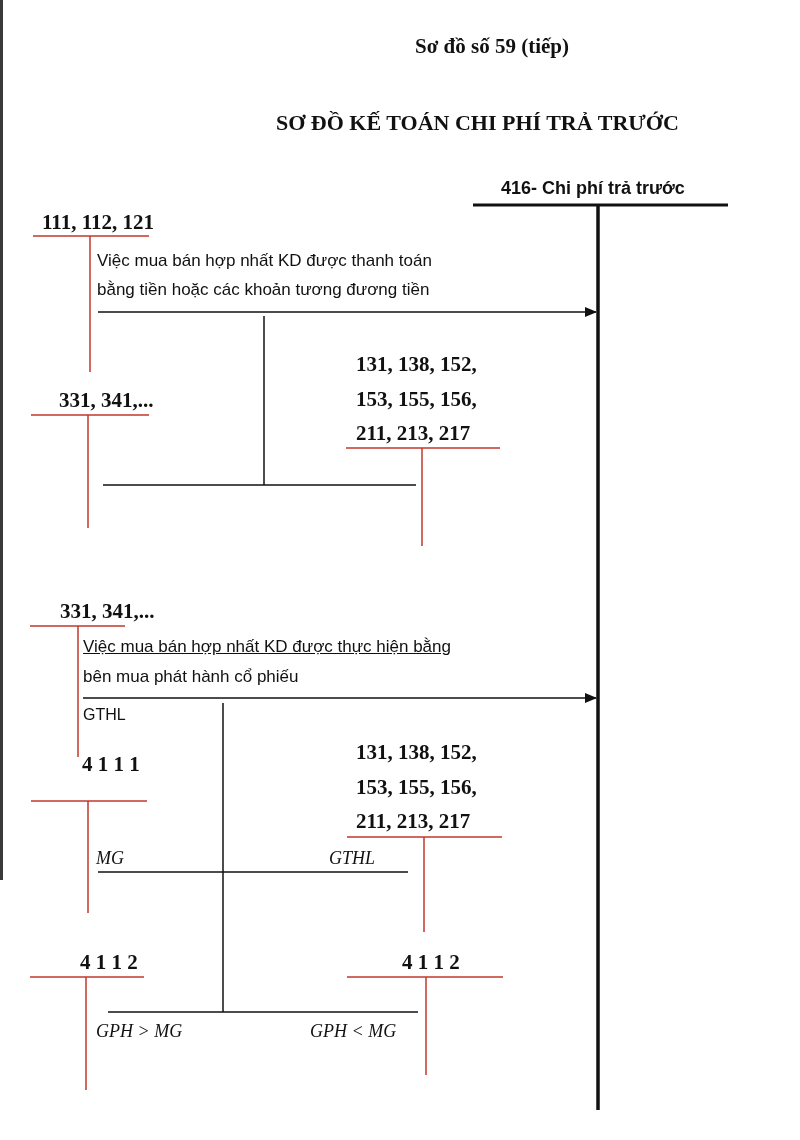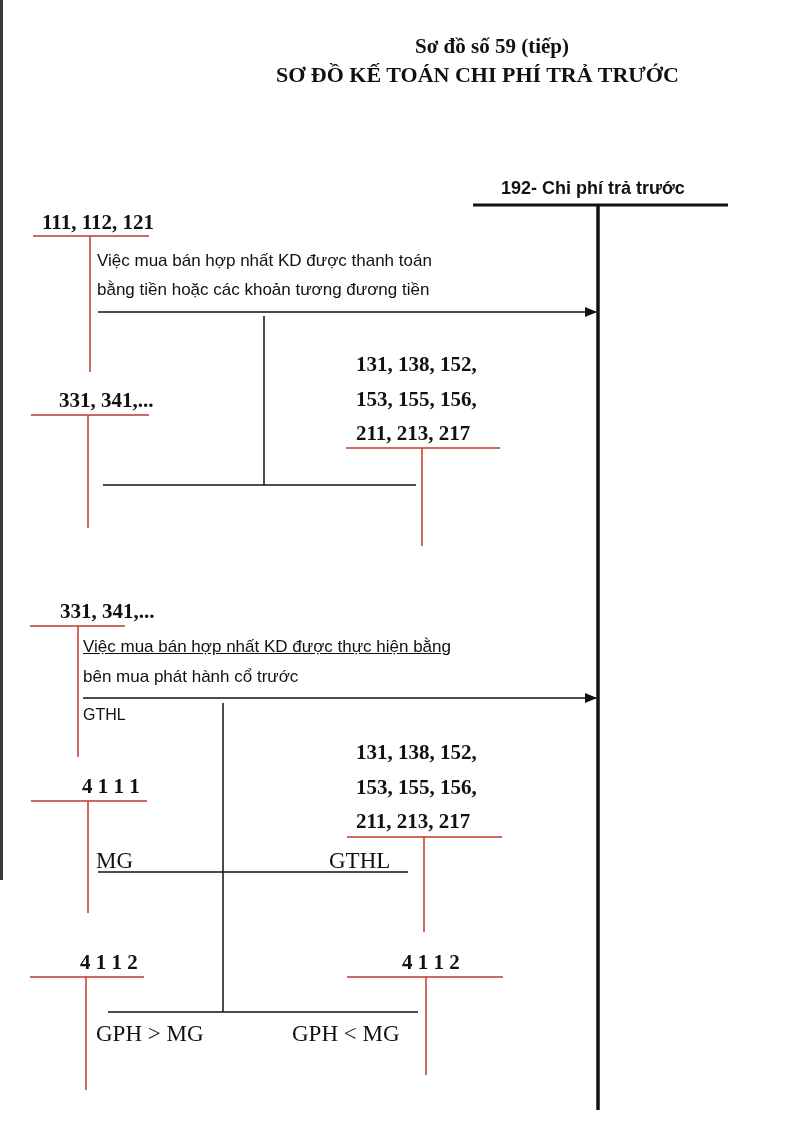--- a/index.html
+++ b/index.html
@@ -3,25 +3,25 @@
   <meta charset="utf-8">
   <style>
     html, body { margin: 0; padding: 0; }
     body { width: 800px; height: 1140px; background: #ffffff; position: relative; overflow: hidden; }
     .page { position: absolute; left: 0; top: 0; width: 800px; height: 880px; background: #fff; border-left: 3px solid #3a3a3a; box-sizing: border-box; }
     svg.lines { position: absolute; left: 0; top: 0; width: 800px; height: 1140px; }
     .t { position: absolute; white-space: nowrap; color: #111; }
     .serif { font-family: "Liberation Serif", "DejaVu Serif", serif; }
     .sans { font-family: "Liberation Sans", "DejaVu Sans", sans-serif; }
     .title1 { font-size: 21px; font-weight: bold; }
-    .title2 { font-size: 22px; font-weight: bold; }
+    .title2 { font-size: 22px; font-weight: bold; margin-top: 48px; }
     .acct { font-size: 21px; font-weight: bold; margin-left: 27px; }
     .acct-main { font-size: 18px; font-weight: bold; }
     .desc { font-size: 17px; line-height: 29px; }
-    .lbl { font-size: 23px; }
+    .lbl { font-size: 18px; font-style: italic; }
     .lbl-sans { font-size: 16px; }
   </style>
 </head>
 <body>
 
 <div class="page">
 
   <svg class="lines" viewBox="0 0 800 1140" xmlns="http://www.w3.org/2000/svg">
     <defs>
       <marker id="arrow" markerWidth="12" markerHeight="10" refX="11" refY="5" orient="auto" markerUnits="userSpaceOnUse">
@@ -75,38 +75,38 @@
       <line x1="344" y1="977" x2="500" y2="977" stroke="#c0392b" stroke-width="1.5"></line>
       <line x1="423" y1="977" x2="423" y2="1075" stroke="#c0392b" stroke-width="1.5"></line>
 
       <line x1="105" y1="1012" x2="415" y2="1012" stroke="#111" stroke-width="1.5"></line>
     </g>
   </svg>
 
   <div class="t serif title1" style="left:412px; top:34px;">Sơ đồ số 59 (tiếp)</div>
   <div class="t serif title2" style="left:273px; top:62px;">SƠ ĐỒ KẾ TOÁN CHI PHÍ TRẢ TRƯỚC</div>
 
-  <div class="t sans acct-main" style="left:498px; top:178px;">192- Chi phí trả trước</div>
+  <div class="t sans acct-main" style="left:498px; top:178px;">416- Chi phí trả trước</div>
 
   <div class="t serif acct" style="left:12px; top:210px;">111, 112, 121</div>
   <div class="t sans desc" style="left:94px; top:275px;">bằng tiền hoặc các khoản tương đương tiền</div>
   <div class="t sans desc" style="left:94px; top:246px;">Việc mua bán hợp nhất KD được thanh toán</div>
   <div class="t serif acct" style="left:29px; top:388px;">331, 341,...</div>
   <div class="t serif acct" style="left:326px; top:352px;">131, 138, 152,</div>
   <div class="t serif acct" style="left:326px; top:387px;">153, 155, 156,</div>
   <div class="t serif acct" style="left:326px; top:421px;">211, 213, 217</div>
 
   <div class="t serif acct" style="left:30px; top:599px;">331, 341,...</div>
   <div class="t sans desc" style="left:80px; top:632px;text-decoration:underline;">Việc mua bán hợp nhất KD được thực hiện bằng</div>
-  <div class="t sans desc" style="left:80px; top:662px;">bên mua phát hành cổ trước</div>
+  <div class="t sans desc" style="left:80px; top:662px;">bên mua phát hành cổ phiếu</div>
   <div class="t sans lbl-sans" style="left:80px; top:706px;">GTHL</div>
   <div class="t serif acct" style="left:326px; top:740px;">131, 138, 152,</div>
   <div class="t serif acct" style="left:326px; top:775px;">153, 155, 156,</div>
   <div class="t serif acct" style="left:326px; top:809px;">211, 213, 217</div>
-  <div class="t serif acct" style="left:52px; top:774px;">4 1 1 1</div>
+  <div class="t serif acct" style="left:52px; top:752px;">4 1 1 1</div>
   <div class="t serif lbl" style="left:93px; top:848px;">MG</div>
   <div class="t serif lbl" style="left:326px; top:848px;">GTHL</div>
   <div class="t serif acct" style="left:50px; top:950px;">4 1 1 2</div>
   <div class="t serif acct" style="left:372px; top:950px;">4 1 1 2</div>
   <div class="t serif lbl" style="left:93px; top:1021px;">GPH &gt; MG</div>
-  <div class="t serif lbl" style="left:289px; top:1021px;">GPH &lt; MG</div>
+  <div class="t serif lbl" style="left:307px; top:1021px;">GPH &lt; MG</div>
 
 </div>
 
 </body></html>

